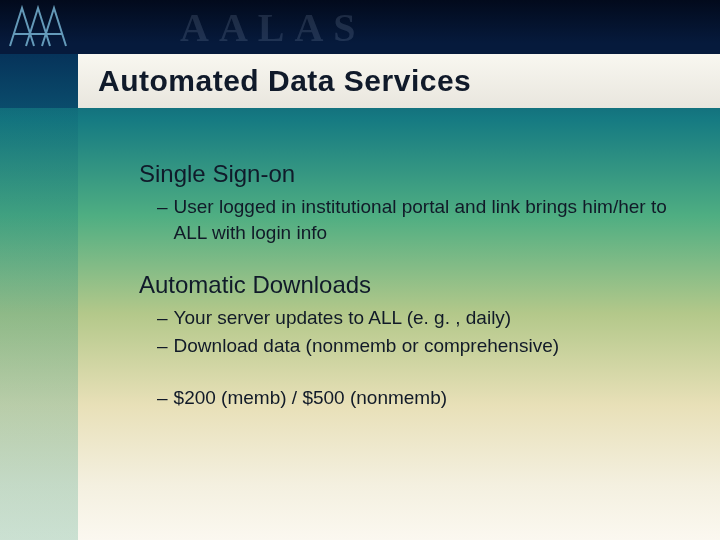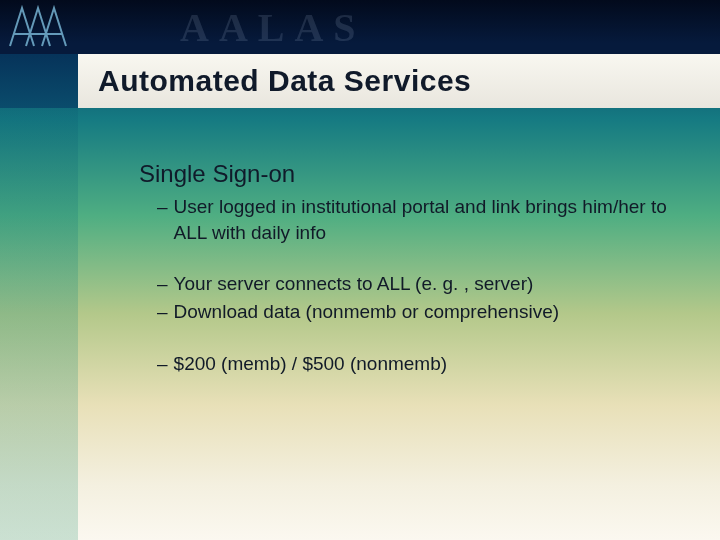--- a/index.html
+++ b/index.html
@@ -87,30 +87,31 @@
 
   <div class="side-bar"></div>
 
   <div class="content">
 
     <div class="section">
       <div class="sec-head">Single Sign-on</div>
       <div class="bullets">
         <div class="bullet">
           <span class="dash">–</span>
-          <span class="txt">User logged in institutional portal and link brings him/her to ALL with daily info</span>
+          <span class="txt">User logged in institutional portal and link brings him/her to ALL with login info</span>
         </div>
       </div>
     </div>
 
     <div class="section">
+      <div class="sec-head">Automatic Downloads</div>
       <div class="bullets">
         <div class="bullet">
           <span class="dash">–</span>
-          <span class="txt">Your server connects to ALL (e. g. , server)</span>
+          <span class="txt">Your server updates to ALL (e. g. , daily)</span>
         </div>
         <div class="bullet">
           <span class="dash">–</span>
           <span class="txt">Download data (nonmemb or comprehensive)</span>
         </div>
       </div>
     </div>
 
     <div class="section">
       <div class="bullets">

